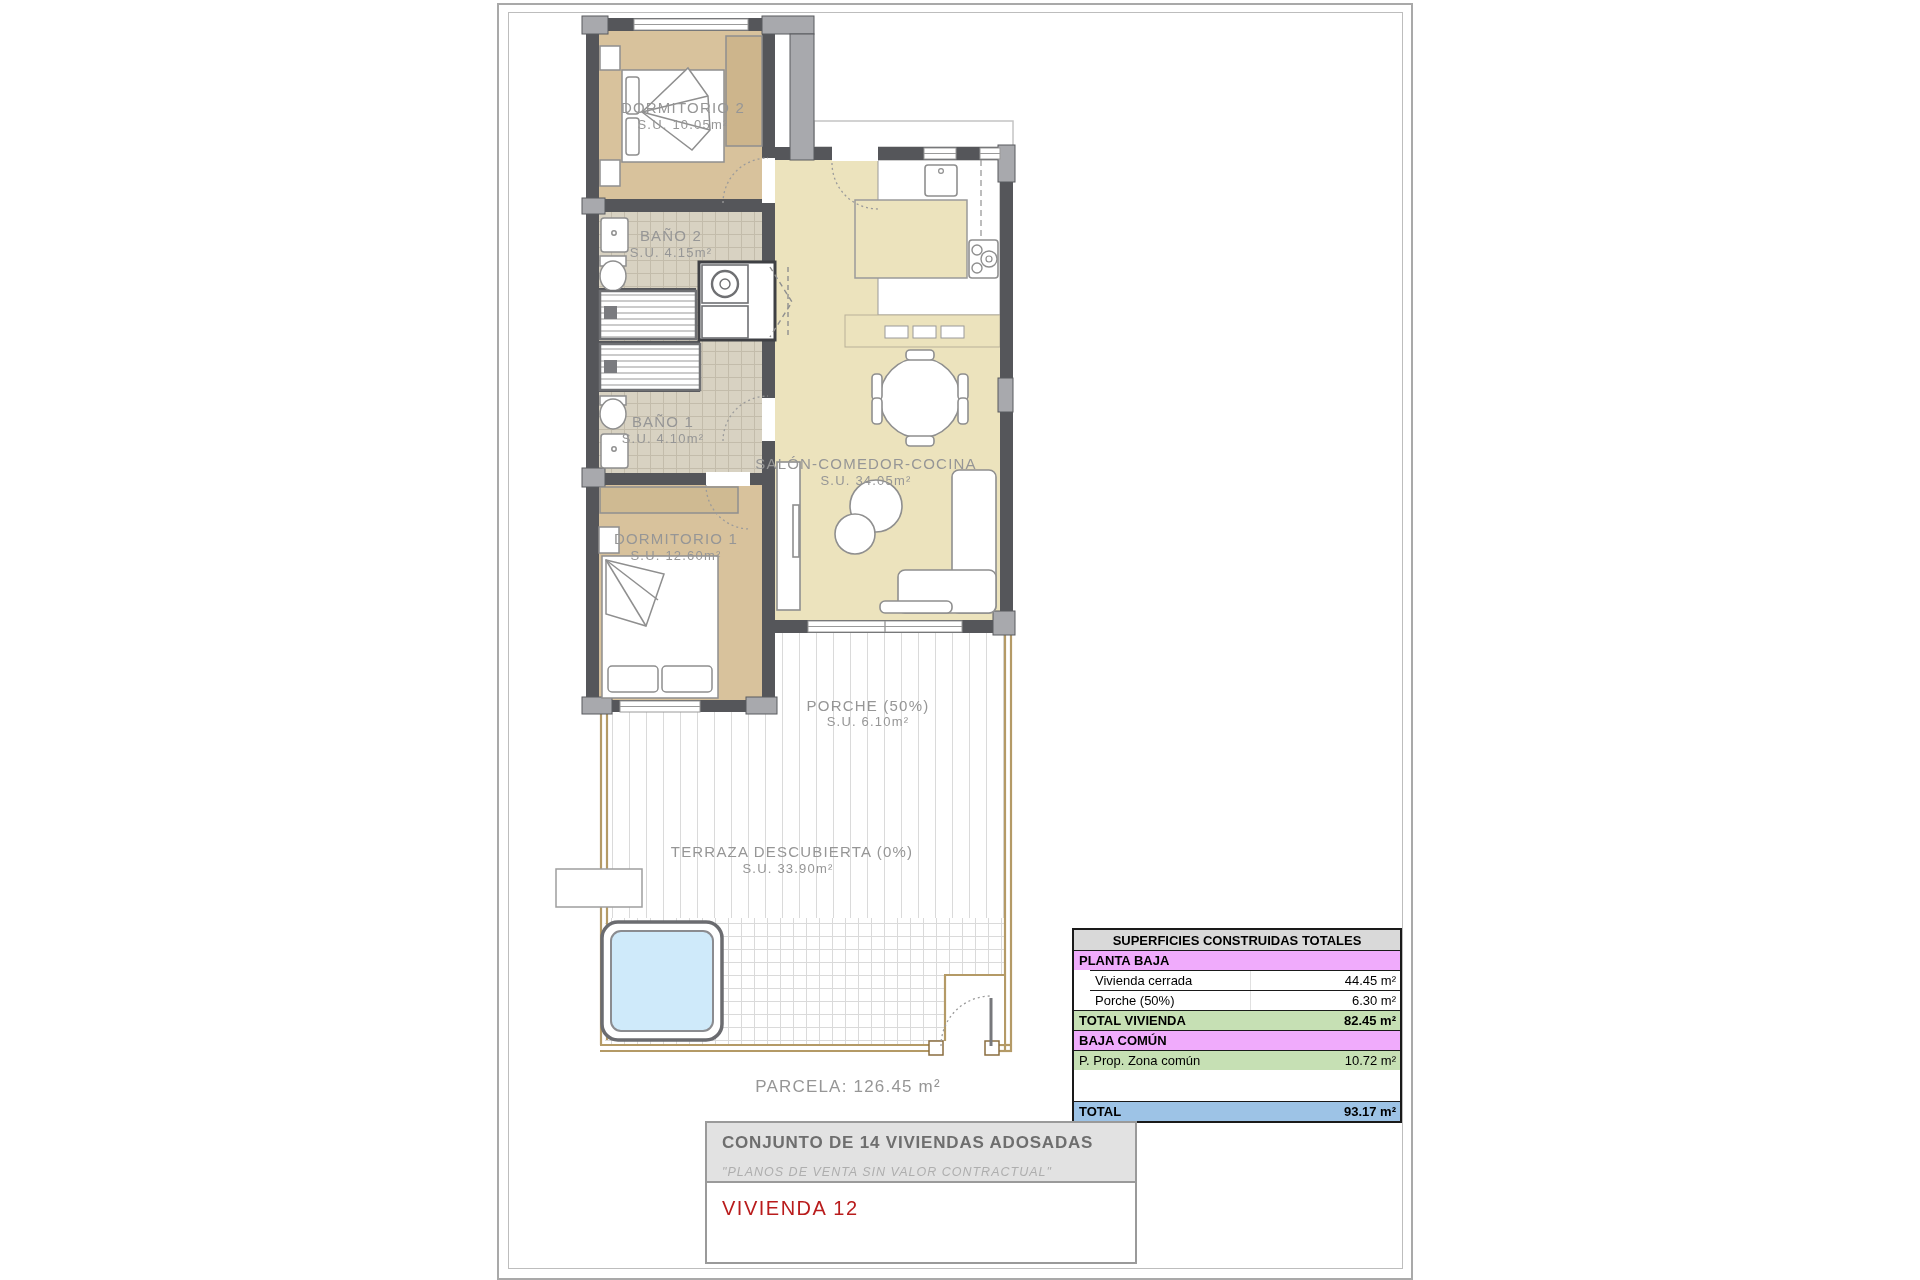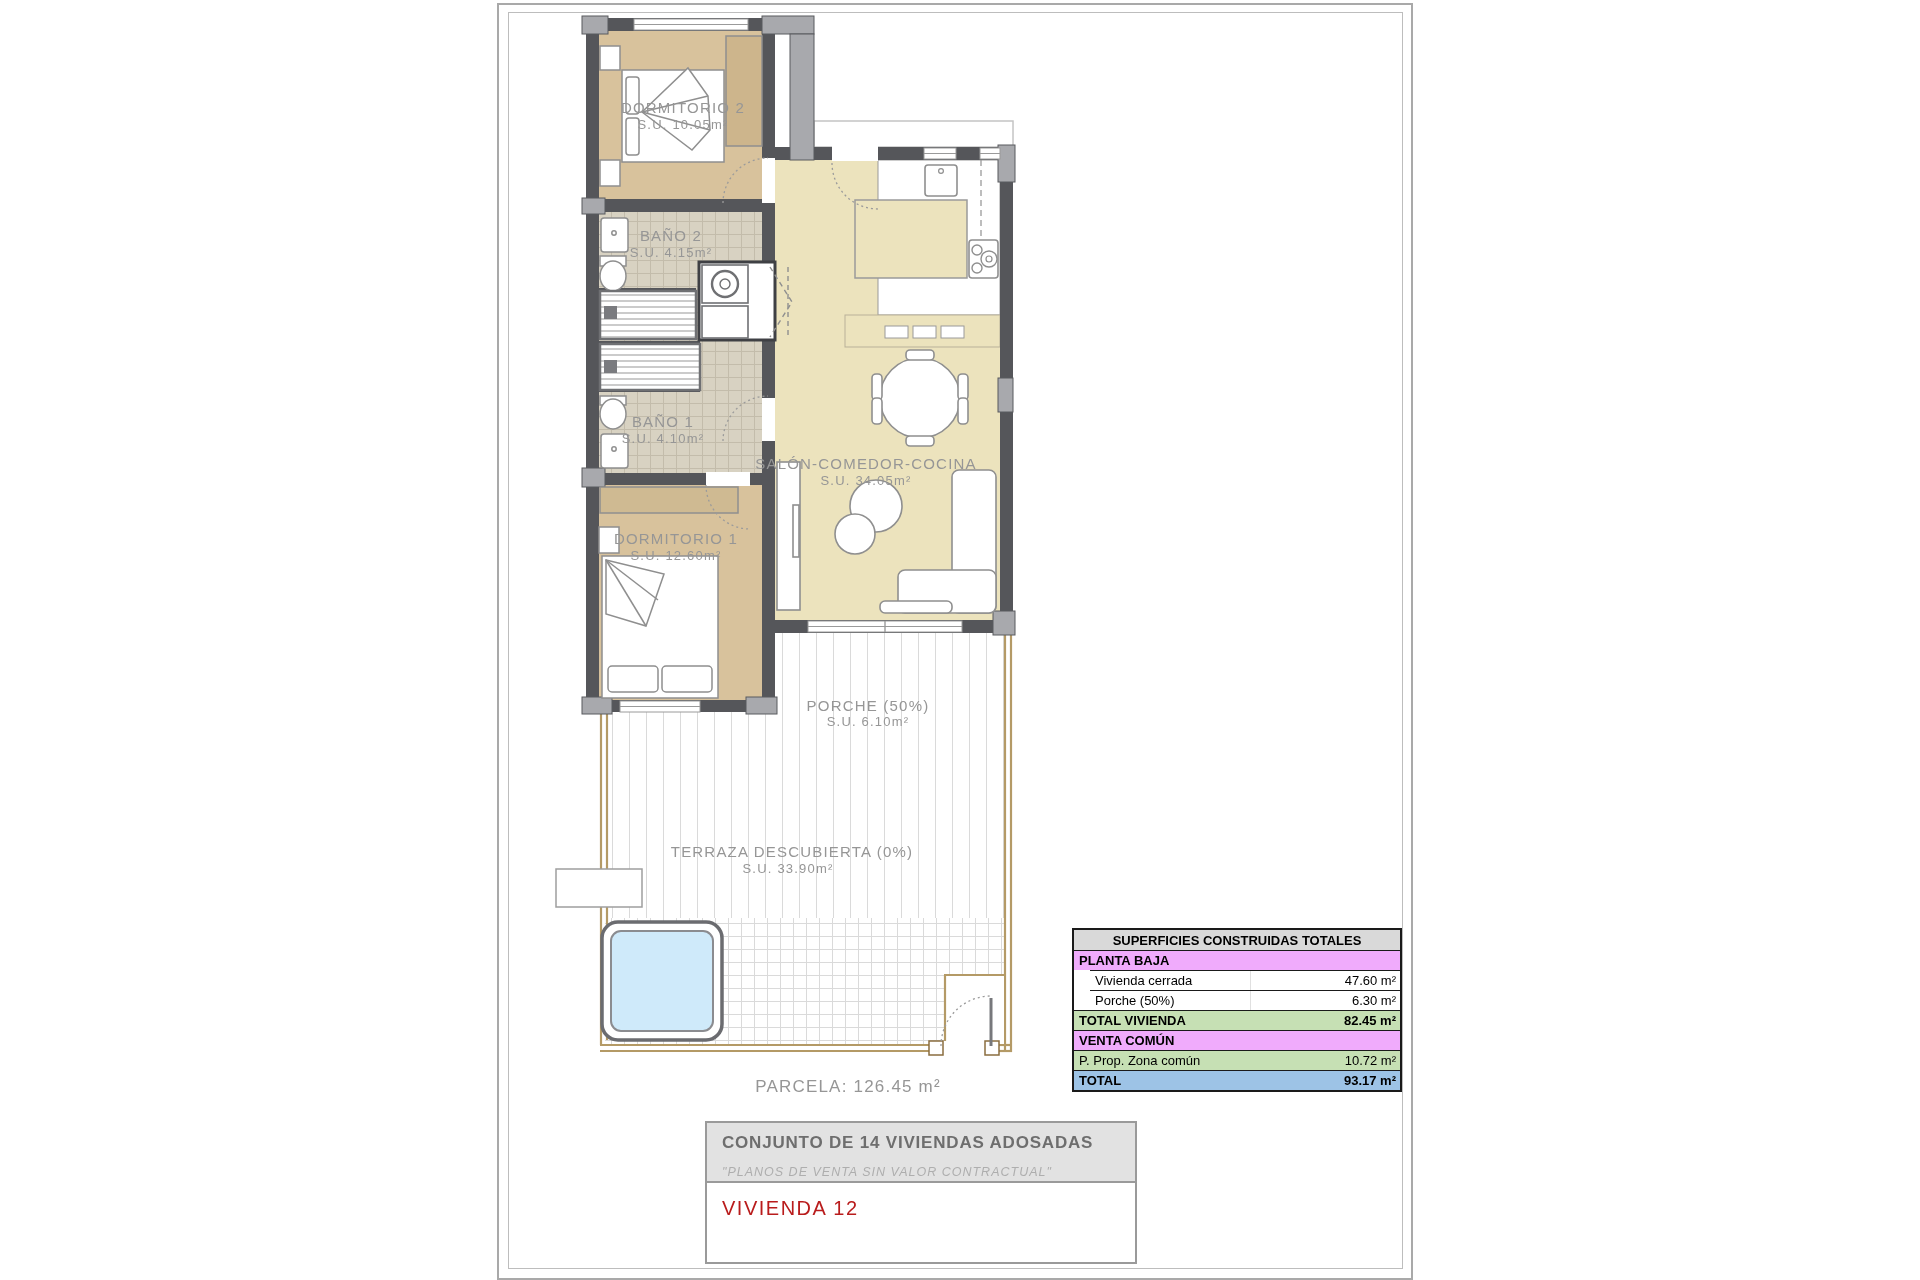--- a/index.html
+++ b/index.html
@@ -12,21 +12,21 @@
   
   .surf-table{position:absolute;left:1072px;top:928px;width:326px;border:2px solid #1a1a1a;font-size:13px;color:#000;}
   .surf-row{display:flex;align-items:center;height:19px;border-top:1px solid #1a1a1a;background:#fff;}
   .surf-row:first-child{border-top:none;}
   .surf-header{justify-content:center;font-weight:700;background:#d9d9d9;height:20px;}
   .surf-section{background:#f0abfc;font-weight:700;padding-left:5px;}
   .surf-data{padding-left:5px;margin-left:16px;}
   .surf-data .val,.surf-sub .val,.surf-total .val{margin-left:auto;padding-right:4px;}
   .surf-sub{background:#c6e0b4;padding-left:5px;}
   .surf-sub.bold{font-weight:700;}
-  .surf-total{background:#9dc3e6;font-weight:700;padding-left:5px;}
+  .surf-total{background:#9dc3e6;font-weight:700;padding-left:5px;margin-top:31px;}
   .surf-data{position:relative;}
   .surf-data::after{content:"";position:absolute;left:160px;top:0;bottom:0;border-left:1px solid #e0e0e0;}
 
   
   .titleblock{position:absolute;left:705px;top:1121px;width:428px;height:139px;border:2px solid #9a9a9a;background:#fff;}
   .tb-head{background:#e2e2e2;border-bottom:2px solid #9a9a9a;height:60px;padding:10px 15px 0 15px;box-sizing:border-box;}
   .tb-title{font-size:17px;font-weight:700;color:#6e6e6e;letter-spacing:0.8px;}
   .tb-sub{font-size:12.5px;font-style:italic;color:#aeaeae;letter-spacing:1px;margin-top:12px;}
   .tb-body{padding:14px 15px;}
   .tb-unit{font-size:20px;color:#b91c1c;letter-spacing:1.5px;}
@@ -284,32 +284,32 @@
 
 <div class="surf-table">
   <div class="surf-row surf-header">
       <span>SUPERFICIES CONSTRUIDAS TOTALES</span>
     </div>
   <div class="surf-row surf-section">
       <span>PLANTA BAJA</span>
     </div>
   <div class="surf-row surf-data">
     <span>Vivienda cerrada</span>
-      <span class="val">47.60 m²</span>
+      <span class="val">44.45 m²</span>
   </div>
   <div class="surf-row surf-data">
     <span>Porche (50%)</span>
       <span class="val">6.30 m²</span>
   </div>
   <div class="surf-row surf-sub bold">
     <span>TOTAL VIVIENDA</span>
       <span class="val">82.45 m²</span>
   </div>
   <div class="surf-row surf-section">
-      <span>VENTA COMÚN</span>
+      <span>BAJA COMÚN</span>
     </div>
   <div class="surf-row surf-sub">
     <span>P. Prop. Zona común</span>
       <span class="val">10.72 m²</span>
   </div>
   <div class="surf-row surf-total">
     <span>TOTAL</span>
       <span class="val">93.17 m²</span>
   </div>
 </div>

